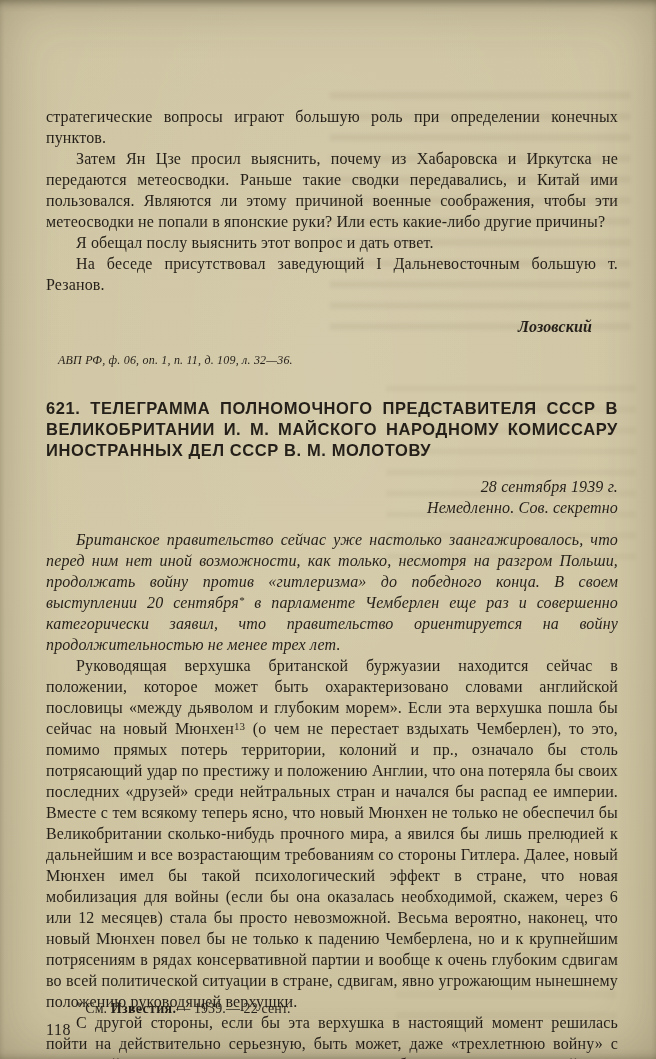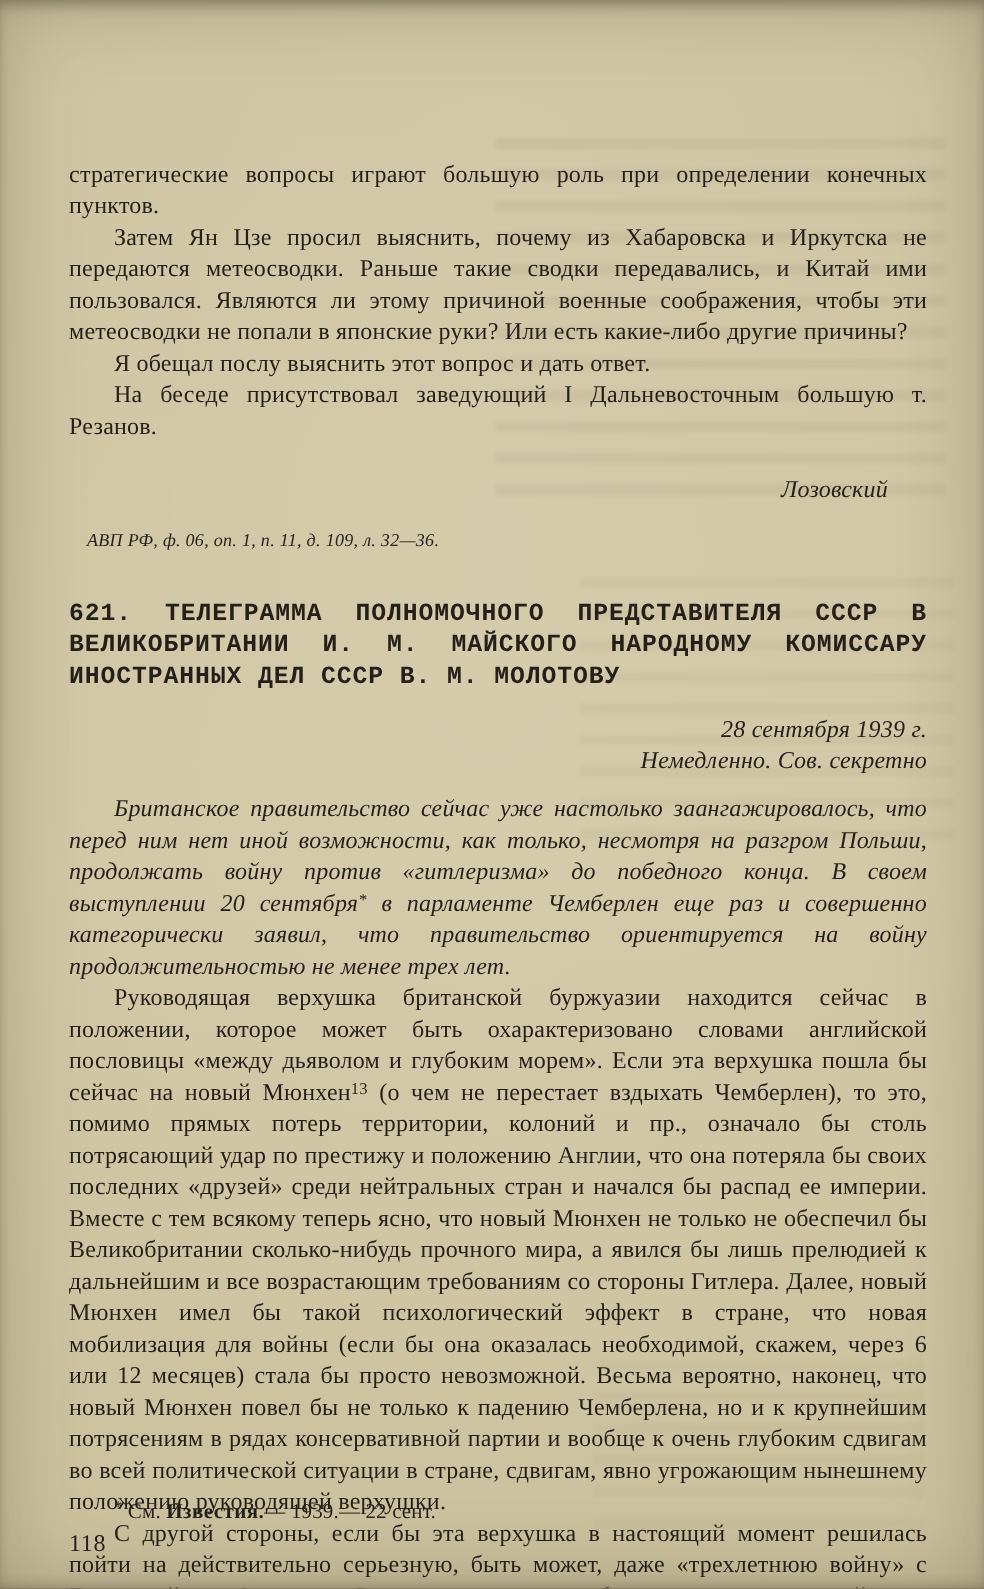--- a/index.html
+++ b/index.html
@@ -30,32 +30,32 @@
     margin: 0;
     text-align: justify;
     text-indent: 30px;
   }
   p.noindent { text-indent: 0; margin-top: 48px; }
   .rightline {
     text-align: right !important;
     font-style: italic;
     text-indent: 0 !important;
   }
-  .signature { margin-top: 21px !important; padding-right: 26px; }
+  .signature { margin-top: 21px !important; padding-right: 26px; font-weight: bold; }
   .archive-ref {
     margin-top: 13px !important;
     font-style: italic;
     font-size: 12px;
     letter-spacing: 0.2px;
     text-align: center;
     text-indent: 12px !important;
   }
   .doc-heading {
     margin-top: 27px !important;
-    font-family: Liberation Mono, monospace;
+    font-family: Liberation Sans, sans-serif;
     font-weight: 700;
     font-size: 16.5px;
     line-height: 21px;
     letter-spacing: 0.6px;
     text-align: justify;
     text-indent: 0 !important;
   }
   .dateline { margin-top: 15px !important; }
   .body-start { margin-top: 11px !important; font-style: italic; }
   sup {

